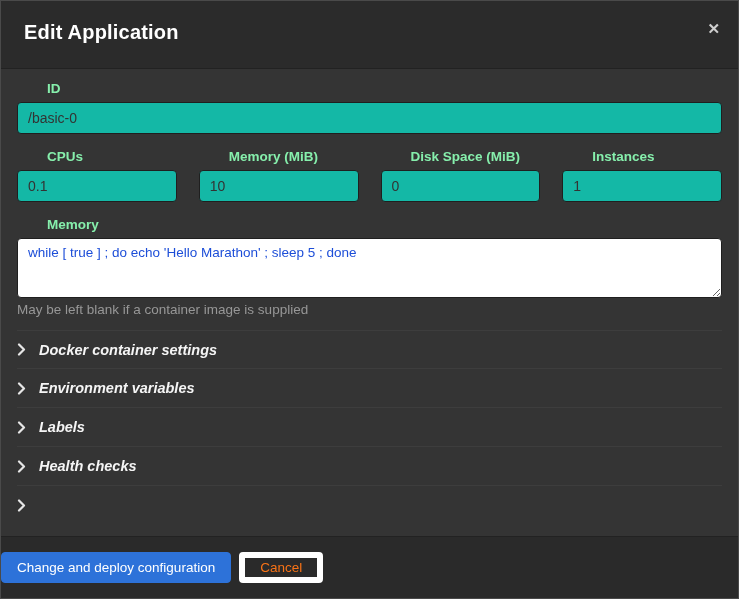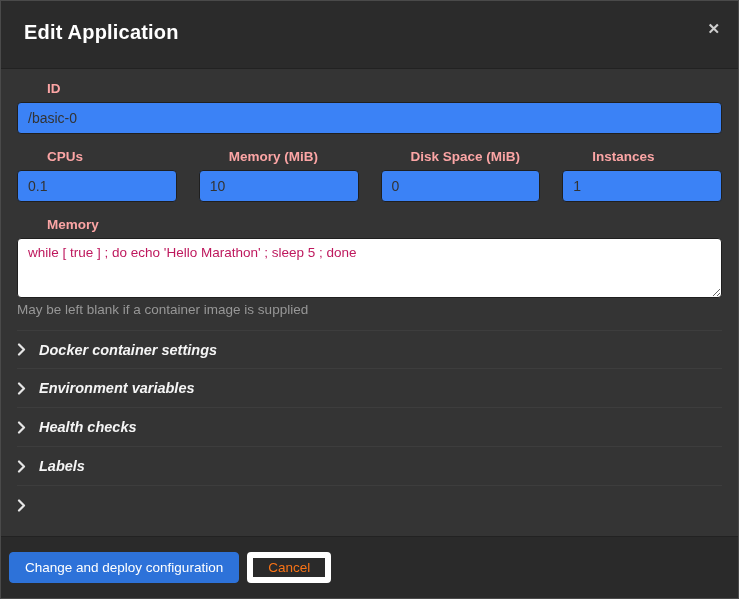--- a/index.html
+++ b/index.html
@@ -43,30 +43,30 @@
     padding: 4px;
   }
   
   .modal-body {
     flex: 1 1 auto;
     padding: 12px 16px 0 16px;
     overflow: hidden;
   }
   .field-label {
     display: block;
-    color: #fca5a5;
+    color: #86efac;
     font-size: 13.5px;
     font-weight: 700;
     margin-bottom: 6px;
     padding-left: 30px;
   }
   .text-input {
     width: 100%;
     height: 32px;
-    background: #3b82f6;
+    background: #14b8a6;
     border: 1px solid #1f1f1f;
     border-radius: 4px;
     padding: 5px 10px;
     font-family: "Liberation Sans", sans-serif;
     font-size: 14px;
     color: #333333;
     outline: none;
   }
   .field-row {
     display: grid;
@@ -77,21 +77,21 @@
   .command-group { margin-top: 15px; }
   .command-textarea {
     width: 100%;
     height: 60px;
     background: #ffffff;
     border: 1px solid #1f1f1f;
     border-radius: 4px;
     padding: 6px 10px;
     font-family: "Liberation Sans", sans-serif;
     font-size: 13.5px;
-    color: #be185d;
+    color: #1d4ed8;
     resize: vertical;
     outline: none;
   }
   .help-text {
     color: #979797;
     font-size: 13.5px;
   }
   
   .sections { margin-top: 13px; font-style: italic; }
   .section-row {
@@ -114,21 +114,21 @@
     font-size: 14.5px;
     font-weight: 700;
   }
   
   .modal-footer {
     flex: 0 0 62px;
     background: #2a2a2a;
     border-top: 1px solid #222;
     display: flex;
     align-items: center;
-    padding: 0 8px;
+    padding: 0 0;
     gap: 8px;
   }
   .btn {
     height: 31px;
     border-radius: 4px;
     font-family: "Liberation Sans", sans-serif;
     font-size: 13.5px;
     font-weight: 400;
     cursor: pointer;
     padding: 0 15px;
@@ -207,30 +207,30 @@
         </span>
         <span class="section-label">Environment variables</span>
       </div>
 
       <div class="section-row">
         <span class="chevron">
           <svg width="9" height="13" viewBox="0 0 9 13">
               <path d="M2 1.5l5 5-5 5" stroke="currentColor" stroke-width="2.2" fill="none" stroke-linecap="round" stroke-linejoin="round"></path>
             </svg>
         </span>
+        <span class="section-label">Labels</span>
+      </div>
+
+      <div class="section-row">
+        <span class="chevron">
+          <svg width="9" height="13" viewBox="0 0 9 13">
+              <path d="M2 1.5l5 5-5 5" stroke="currentColor" stroke-width="2.2" fill="none" stroke-linecap="round" stroke-linejoin="round"></path>
+            </svg>
+        </span>
         <span class="section-label">Health checks</span>
-      </div>
-
-      <div class="section-row">
-        <span class="chevron">
-          <svg width="9" height="13" viewBox="0 0 9 13">
-              <path d="M2 1.5l5 5-5 5" stroke="currentColor" stroke-width="2.2" fill="none" stroke-linecap="round" stroke-linejoin="round"></path>
-            </svg>
-        </span>
-        <span class="section-label">Labels</span>
       </div>
 
       <div class="section-row">
         <span class="chevron">
           <svg width="9" height="13" viewBox="0 0 9 13">
               <path d="M2 1.5l5 5-5 5" stroke="currentColor" stroke-width="2.2" fill="none" stroke-linecap="round" stroke-linejoin="round"></path>
             </svg>
         </span>
       </div>
 

